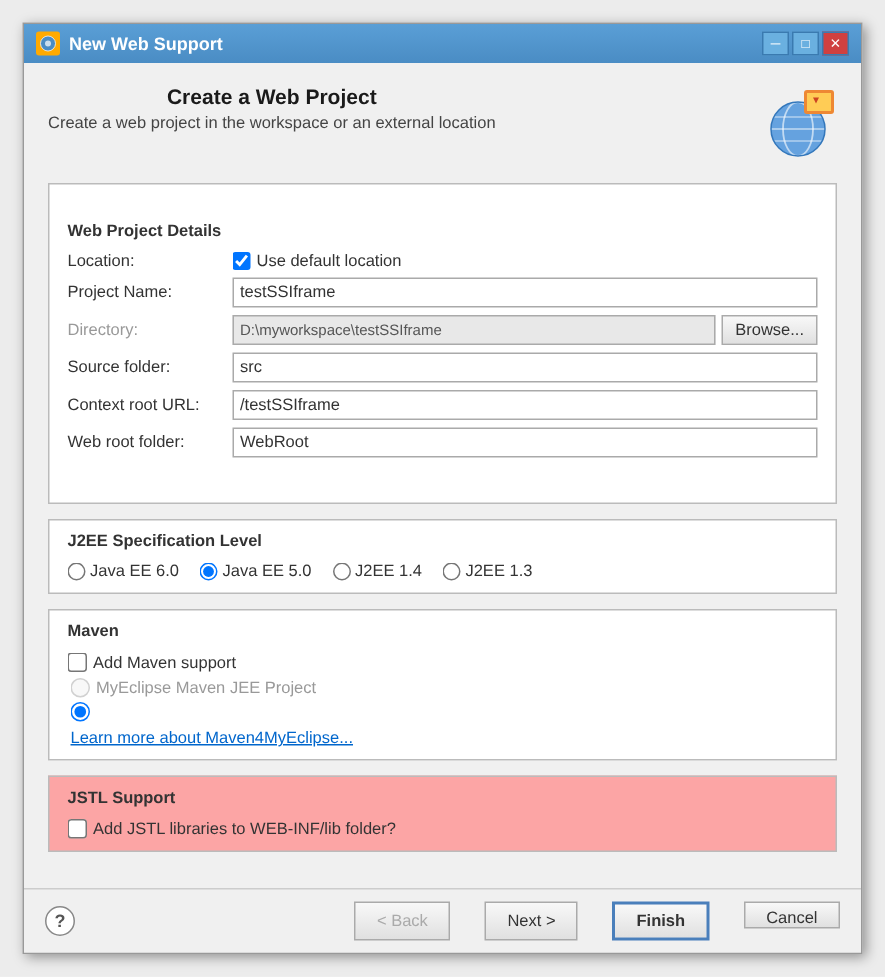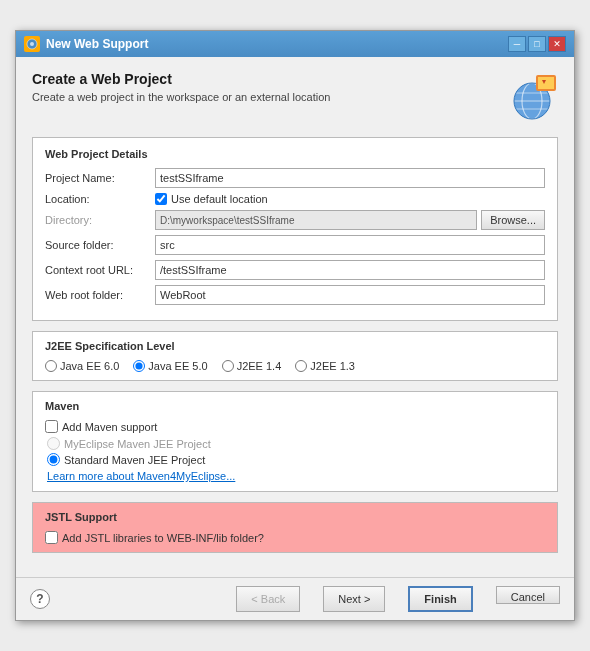--- a/index.html
+++ b/index.html
@@ -72,40 +72,41 @@
       display: flex;
       align-items: flex-start;
       justify-content: space-between;
       margin-bottom: 14px;
     }
     .header-text h2 {
       font-size: 14px;
       font-weight: bold;
       color: #1a1a1a;
       margin-bottom: 4px;
+      text-align: center;
     }
     .header-text p {
       font-size: 11px;
       color: #444;
     }
     .header-icon {
       width: 52px;
       height: 52px;
       position: relative;
       flex-shrink: 0;
     }
     .globe-svg {
       width: 52px;
       height: 52px;
     }
 
     .section-box {
       border: 1px solid #bbb;
       background: white;
-      padding: 10px 12px;
+      padding: 25px 12px;
       margin-bottom: 10px;
     }
     .section-title {
       font-size: 11px;
       font-weight: bold;
       color: #333;
       margin-bottom: 8px;
     }
 
     .form-row {
@@ -347,30 +348,30 @@
           <rect x="32" y="6" width="16" height="12" fill="#ffcc55"></rect>
           <polygon points="36,9 38,13 40,9" fill="#cc4422"></polygon>
         </svg>
       </div>
     </div>
 
     <div class="section-box">
       <div class="section-title">Web Project Details</div>
 
       <div class="form-row">
-        <span class="form-label">Project Name:</span>
-        <input type="text" class="form-input" value="testSSIframe" style="">
-      </div>
-
-      <div class="form-row">
         <span class="form-label">Location:</span>
         <label class="checkbox-label">
           <input type="checkbox" checked="" style="">
           <span>Use default location</span>
         </label>
+      </div>
+
+      <div class="form-row">
+        <span class="form-label">Project Name:</span>
+        <input type="text" class="form-input" value="testSSIframe" style="">
       </div>
 
       <div class="dir-row">
         <span class="dir-label">Directory:</span>
         <input type="text" class="dir-input" value="D:\myworkspace\testSSIframe" style="">
         <button class="browse-btn">Browse...</button>
       </div>
 
       <div class="form-row">
         <span class="form-label">Source folder:</span>
@@ -415,21 +416,20 @@
       <div class="maven-checkbox-row">
         <input type="checkbox" style="">
         <label>Add Maven support</label>
       </div>
       <div class="maven-radio-row disabled">
         <input type="radio" name="maven-type" disabled="" style="">
         <label style="color:#999">MyEclipse Maven JEE Project</label>
       </div>
       <div class="maven-radio-row">
         <input type="radio" name="maven-type" checked="" style="">
-        <label>Standard Maven JEE Project</label>
       </div>
       <a class="link-text">Learn more about Maven4MyEclipse...</a>
     </div>
 
     <div class="jstl-section">
       <div class="section-title">JSTL Support</div>
       <div class="jstl-check-row">
         <input type="checkbox" style="">
         <label>Add JSTL libraries to WEB-INF/lib folder?</label>
       </div>

